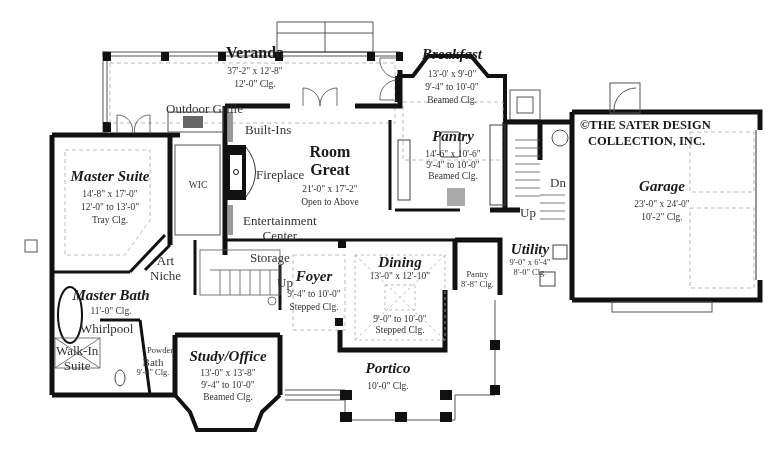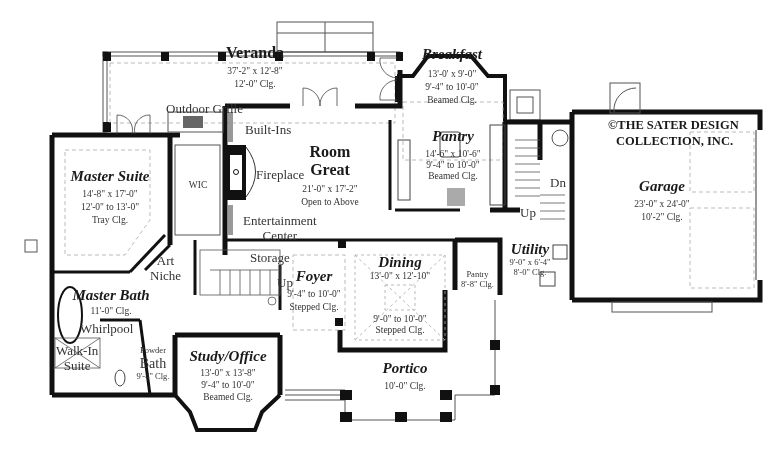--- a/index.html
+++ b/index.html
@@ -180,21 +180,21 @@
       <rect x="440" y="390" width="12" height="10"></rect>
     <rect x="440" y="412" width="12" height="10"></rect>
       <rect x="490" y="340" width="10" height="10"></rect>
     <rect x="490" y="385" width="10" height="10"></rect>
       <rect x="338" y="240" width="8" height="8"></rect>
     <rect x="335" y="318" width="8" height="8"></rect>
   </g>
   <rect x="25" y="240" width="12" height="12" fill="none" stroke="#555"></rect>
 </svg>
 
-<div class="lbl copy" style="left:580px;top:118px;margin-left:28px;">
+<div class="lbl copy" style="left:580px;top:118px;">
   <div>©THE SATER DESIGN</div>
   <div style="padding-left:8px;">COLLECTION, INC.</div>
 </div>
 
 <div class="lbl" style="left:200px;top:44px;width:110px;">
   <div class="room-lg">Veranda</div>
   <div class="dim" style="margin-top:4px;">37'-2" x 12'-8"</div>
   <div class="dim" style="margin-top:2px;">12'-0" Clg.</div>
 </div>
 
@@ -259,33 +259,33 @@
   <div class="dim">9'-0" to 10'-0"</div>
   <div class="dim">Stepped Clg.</div>
 </div>
 
 <div class="lbl" style="left:66px;top:287px;width:90px;">
   <div class="room">Master Bath</div>
   <div class="dim" style="margin-top:2px;">11'-0" Clg.</div>
 </div>
 
 <div class="lbl" style="left:133px;top:346px;width:40px;">
-  <div class="dim" style="font-size:8.5px;">Powder</div>
-  <div class="dim" style="font-size:14px;">Bath</div>
+  <div class="dim" style="font-size:8.5px;text-align:right;">Powder</div>
+  <div class="dim" style="font-size:11px;">Bath</div>
   <div class="dim" style="font-size:8.5px;">9'-4" Clg.</div>
 </div>
 
 <div class="lbl" style="left:178px;top:348px;width:100px;">
   <div class="room">Study/Office</div>
   <div class="dim" style="margin-top:3px;">13'-0" x 13'-8"</div>
   <div class="dim" style="margin-top:1px;">9'-4" to 10'-0"</div>
   <div class="dim" style="margin-top:1px;">Beamed Clg.</div>
 </div>
 
-<div class="lbl" style="left:365px;top:360px;width:80px;">
+<div class="lbl" style="left:348px;top:360px;width:80px;">
   <div class="room">Portico</div>
   <div class="dim" style="margin-top:4px;">10'-0" Clg.</div>
 </div>
 
 <div class="lbl note" style="left:166px;top:102px;">Outdoor Grille</div>
 <div class="lbl note" style="left:245px;top:123px;">Built-Ins</div>
 <div class="lbl note" style="left:256px;top:168px;">Fireplace</div>
 <div class="lbl note" style="left:243px;top:214px;">
   <div>Entertainment</div>
   <div>Center</div>

